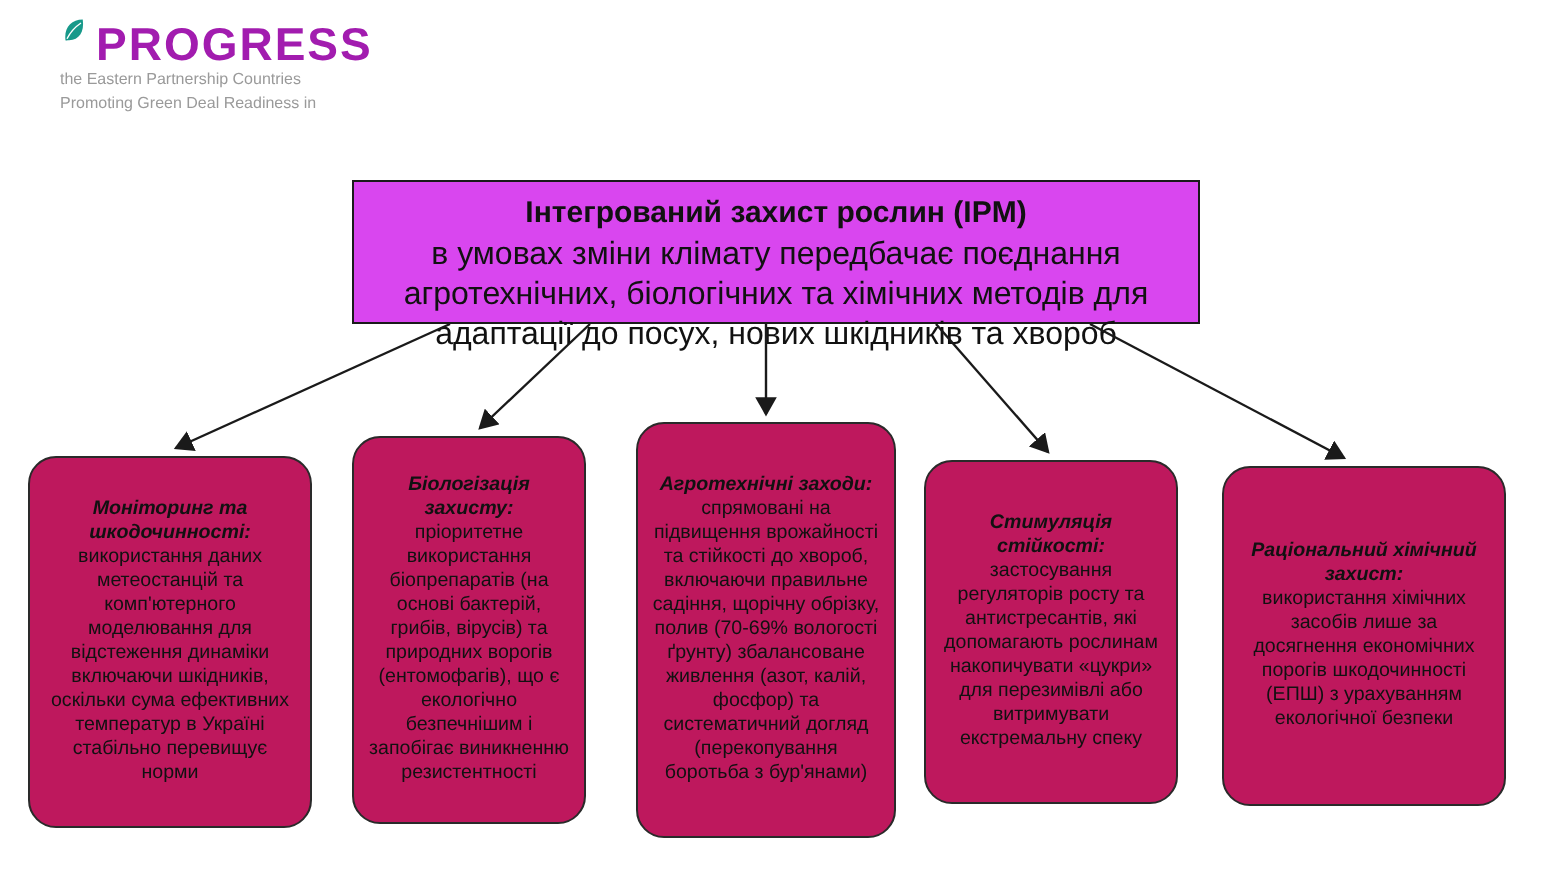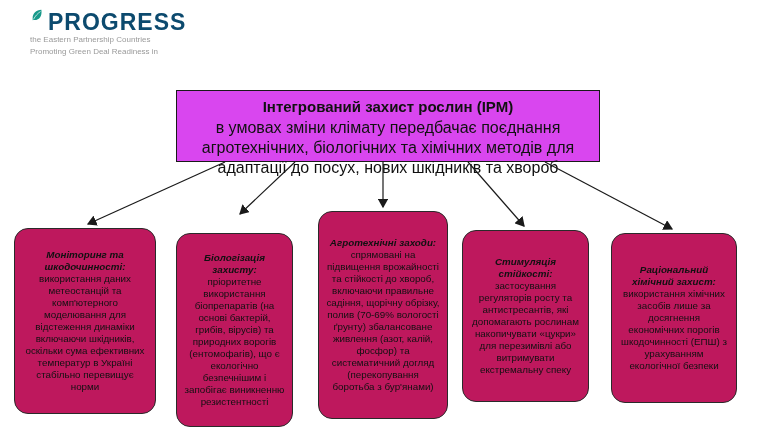--- a/index.html
+++ b/index.html
@@ -10,21 +10,21 @@
     background:#ffffff;
     font-family:"Liberation Sans", sans-serif;
     color:#111;
     overflow:hidden;
   }
   
   .logo{position:absolute;left:30px;top:10px;}
   .logo-row{display:flex;align-items:flex-start;gap:4px;}
   .logo-text{
     font-size:23px;font-weight:bold;letter-spacing:1px;
-    color:#0c4a6e;line-height:1.05;
+    color:#a21caf;line-height:1.05;
   }
   .leaf{display:inline-block;width:14px;height:14px;margin-top:-2px;}
   .logo-sub{font-size:8px;color:#9a9a9a;line-height:1.35;margin-top:1px;}
   .logo-sub:first-of-type{margin-top:4px;}
   
   .main-box{
     position:absolute;left:176px;top:90px;width:424px;height:72px;
     border:1.5px solid #1a1a1a;background:#d946ef;
     padding:7px 10px;text-align:center;
   }
@@ -36,24 +36,24 @@
   .node{
     position:absolute;
     border:1.3px solid #2a2a2a;border-radius:14px;background:#be185d;
     display:flex;align-items:center;justify-content:center;
     text-align:center;padding:8px 7px;overflow:hidden;
   }
   .node-inner{font-size:9.8px;line-height:1.22;}
   .node-title{display:block;font-weight:bold;font-style:italic;}
   .node-body{display:inline;}
   .n1{left:14px;top:228px;width:142px;height:186px;}
-  .n2{left:176px;top:233px;width:117px;height:194px;}
+  .n2{left:176px;top:218px;width:117px;height:194px;}
   .n3{left:318px;top:211px;width:130px;height:208px;padding:5px 6px;}
   .n4{left:462px;top:230px;width:127px;height:172px;}
-  .n5{left:611px;top:233px;width:126px;height:170px;}
+  .n5{left:611px;top:233px;width:142px;height:170px;}
 </style>
 </head>
 <body>
 
 <div class="canvas">
 
   <div class="logo">
     <div class="logo-row">
       <span class="leaf">
         <svg viewBox="0 0 16 16" width="14" height="14">

